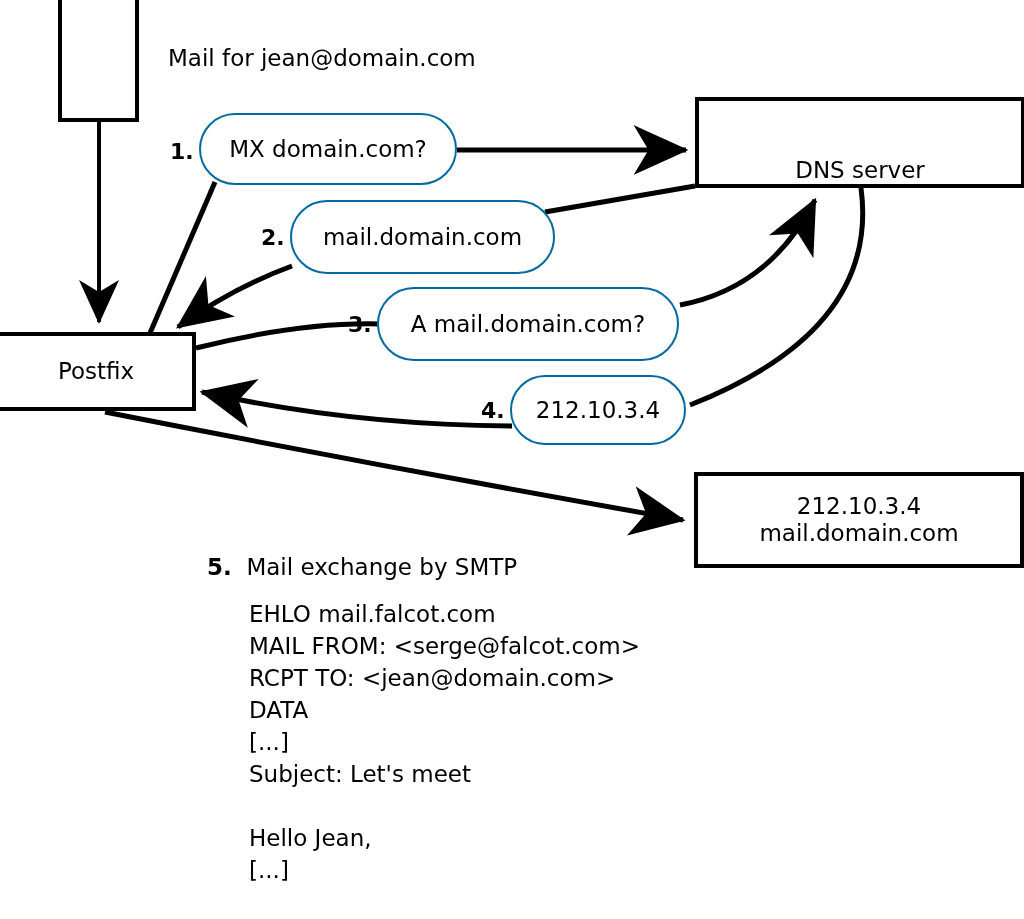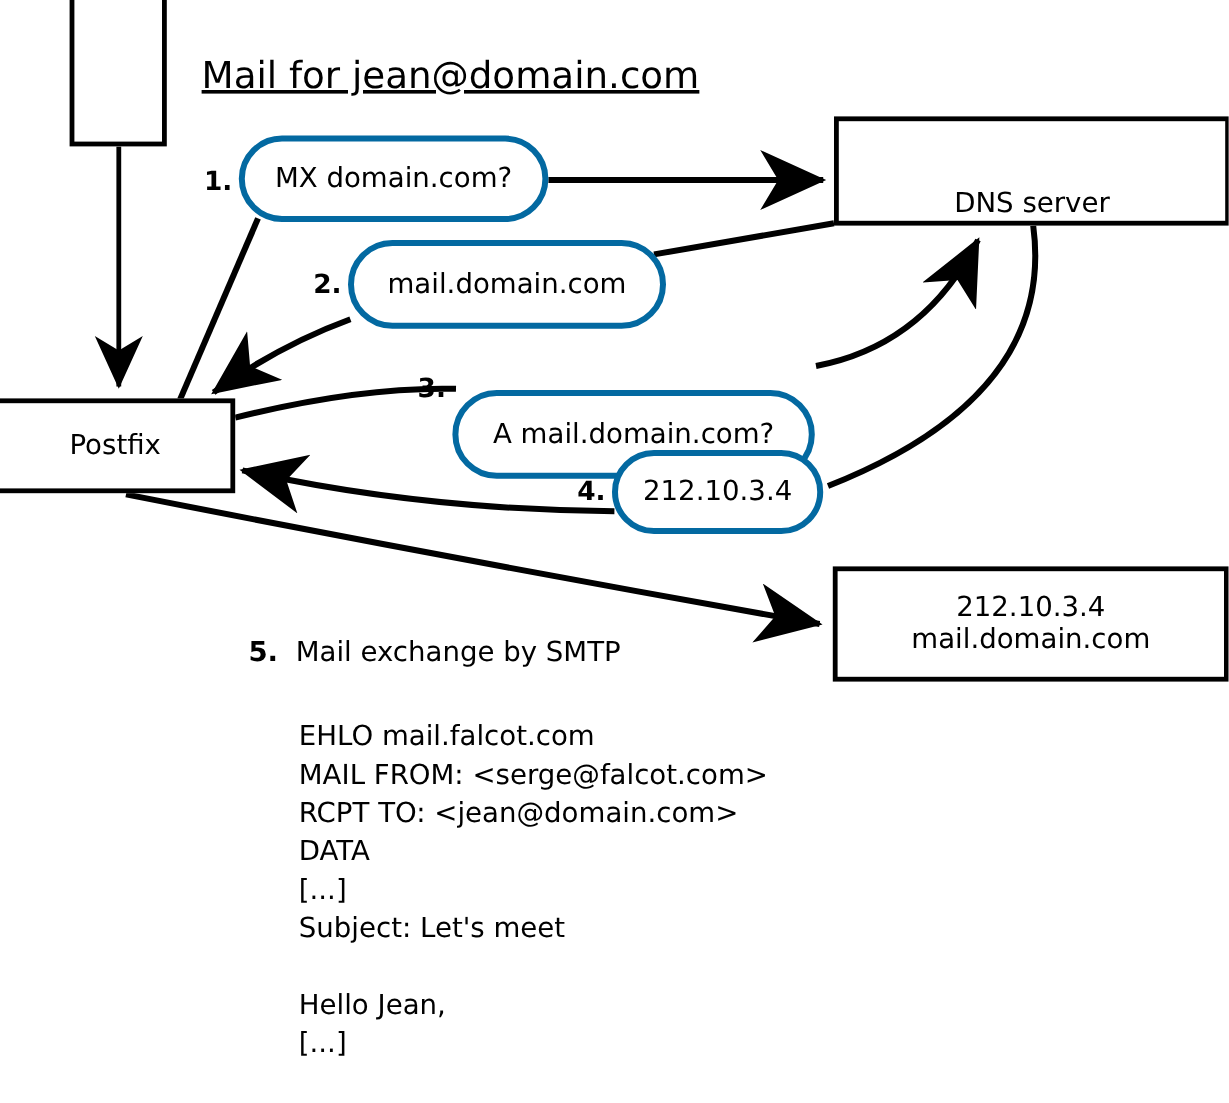--- a/index.html
+++ b/index.html
@@ -31,49 +31,49 @@
     align-items: center;
     justify-content: center;
     text-align: center;
     line-height: 1.18;
     font-size: 23px;
     z-index: 3;
   }
   .bubble {
     position: absolute;
     box-sizing: border-box;
-    border: 5px solid #0369a1;
+    border: 2px solid #0369a1;
     background: #ffffff;
     border-radius: 999px;
     display: flex;
     align-items: center;
     justify-content: center;
     text-align: center;
     font-size: 23px;
     z-index: 4;
   }
   .step-num {
     position: absolute;
     font-weight: bold;
     font-size: 22px;
     z-index: 5;
     white-space: nowrap;
   }
   .plain-label {
     position: absolute;
-    font-size: 31px;
+    font-size: 23px;
     white-space: nowrap;
     z-index: 5;
-    text-decoration: underline;
   }
   .smtp-heading {
     position: absolute;
     font-size: 23px;
     white-space: nowrap;
     z-index: 5;
+    margin-top: 23px;
   }
   .smtp-heading b { font-weight: bold; }
   .transcript {
     position: absolute;
     font-size: 23px;
     line-height: 32px;
     white-space: pre;
     z-index: 5;
   }
 </style>
@@ -130,21 +130,21 @@
   <div class="bubble" style="left:199px; top:113px; width:258px; height:72px;">
     <span>MX domain.com?</span>
   </div>
   <div class="step-num" style="left:170px; top:139px;">1.</div>
 
   <div class="bubble" style="left:290px; top:200px; width:265px; height:74px;">
     <span>mail.domain.com</span>
   </div>
   <div class="step-num" style="left:261px; top:225px;">2.</div>
 
-  <div class="bubble" style="left:377px; top:287px; width:302px; height:74px;margin-top:38px;">
+  <div class="bubble" style="left:377px; top:287px; width:302px; height:74px;">
     <span>A mail.domain.com?</span>
   </div>
   <div class="step-num" style="left:348px; top:312px;">3.</div>
 
   <div class="bubble" style="left:510px; top:375px; width:176px; height:70px;">
     <span>212.10.3.4</span>
   </div>
   <div class="step-num" style="left:481px; top:398px;">4.</div>
 
   <div class="plain-label" style="left:168px; top:45px;">Mail for jean@domain.com</div>

